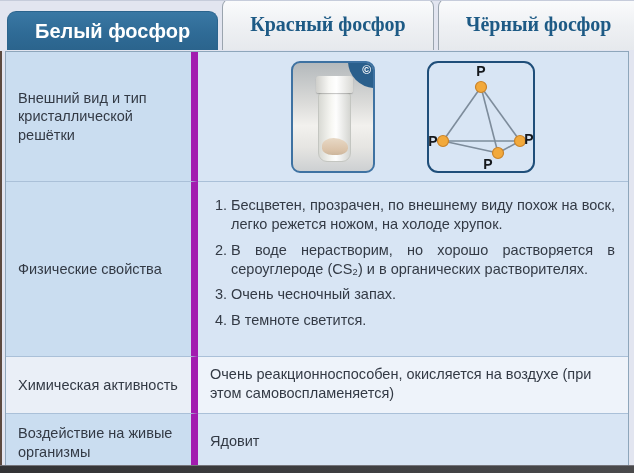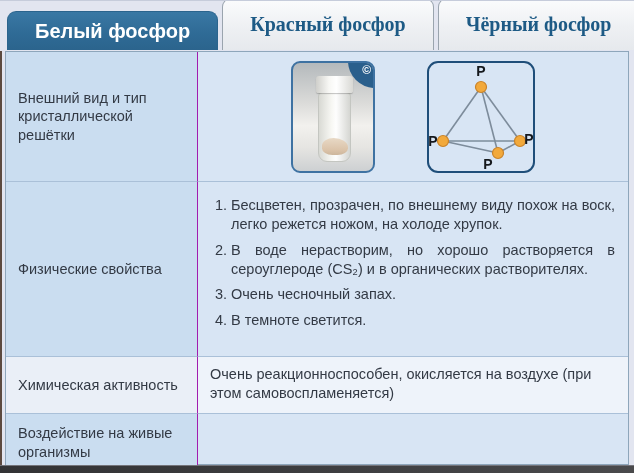--- a/index.html
+++ b/index.html
@@ -59,21 +59,21 @@
   .cell {
     border-bottom: 1px solid #aac0d8;
     padding: 10px 12px;
     color: #333a45;
     font-size: 14.5px;
     line-height: 1.28;
   }
   .cell.last { border-bottom: none; }
   .cell.label {
     background: #caddf0;
-    border-right: 1px solid #a21caf;
+    border-right: 7px solid #a21caf;
     display: flex;
     align-items: center;
   }
   .cell.value { background: #d8e5f4; }
   .cell.light-label { background: #eaeff7; }
   .cell.light-value { background: #eef3fa; }
   
   .figures {
     display: flex;
     align-items: center;
@@ -236,17 +236,20 @@
   <div class="cell label light-label">
     <span>Химическая активность</span>
   </div>
   <div class="cell light-value single-value">
     <span>Очень реакционноспособен, окисляется на воздухе (при этом самовоспламеняется)</span>
   </div>
 
   <div class="cell label last">
     <span>Воздействие на живые организмы</span>
   </div>
+  <div class="cell value last single-value">
+    <span>Ядовит</span>
+  </div>
 
 </div>
 
 <div class="left-edge"></div>
 <div class="bottom-bar"></div>
 
 </body></html>

